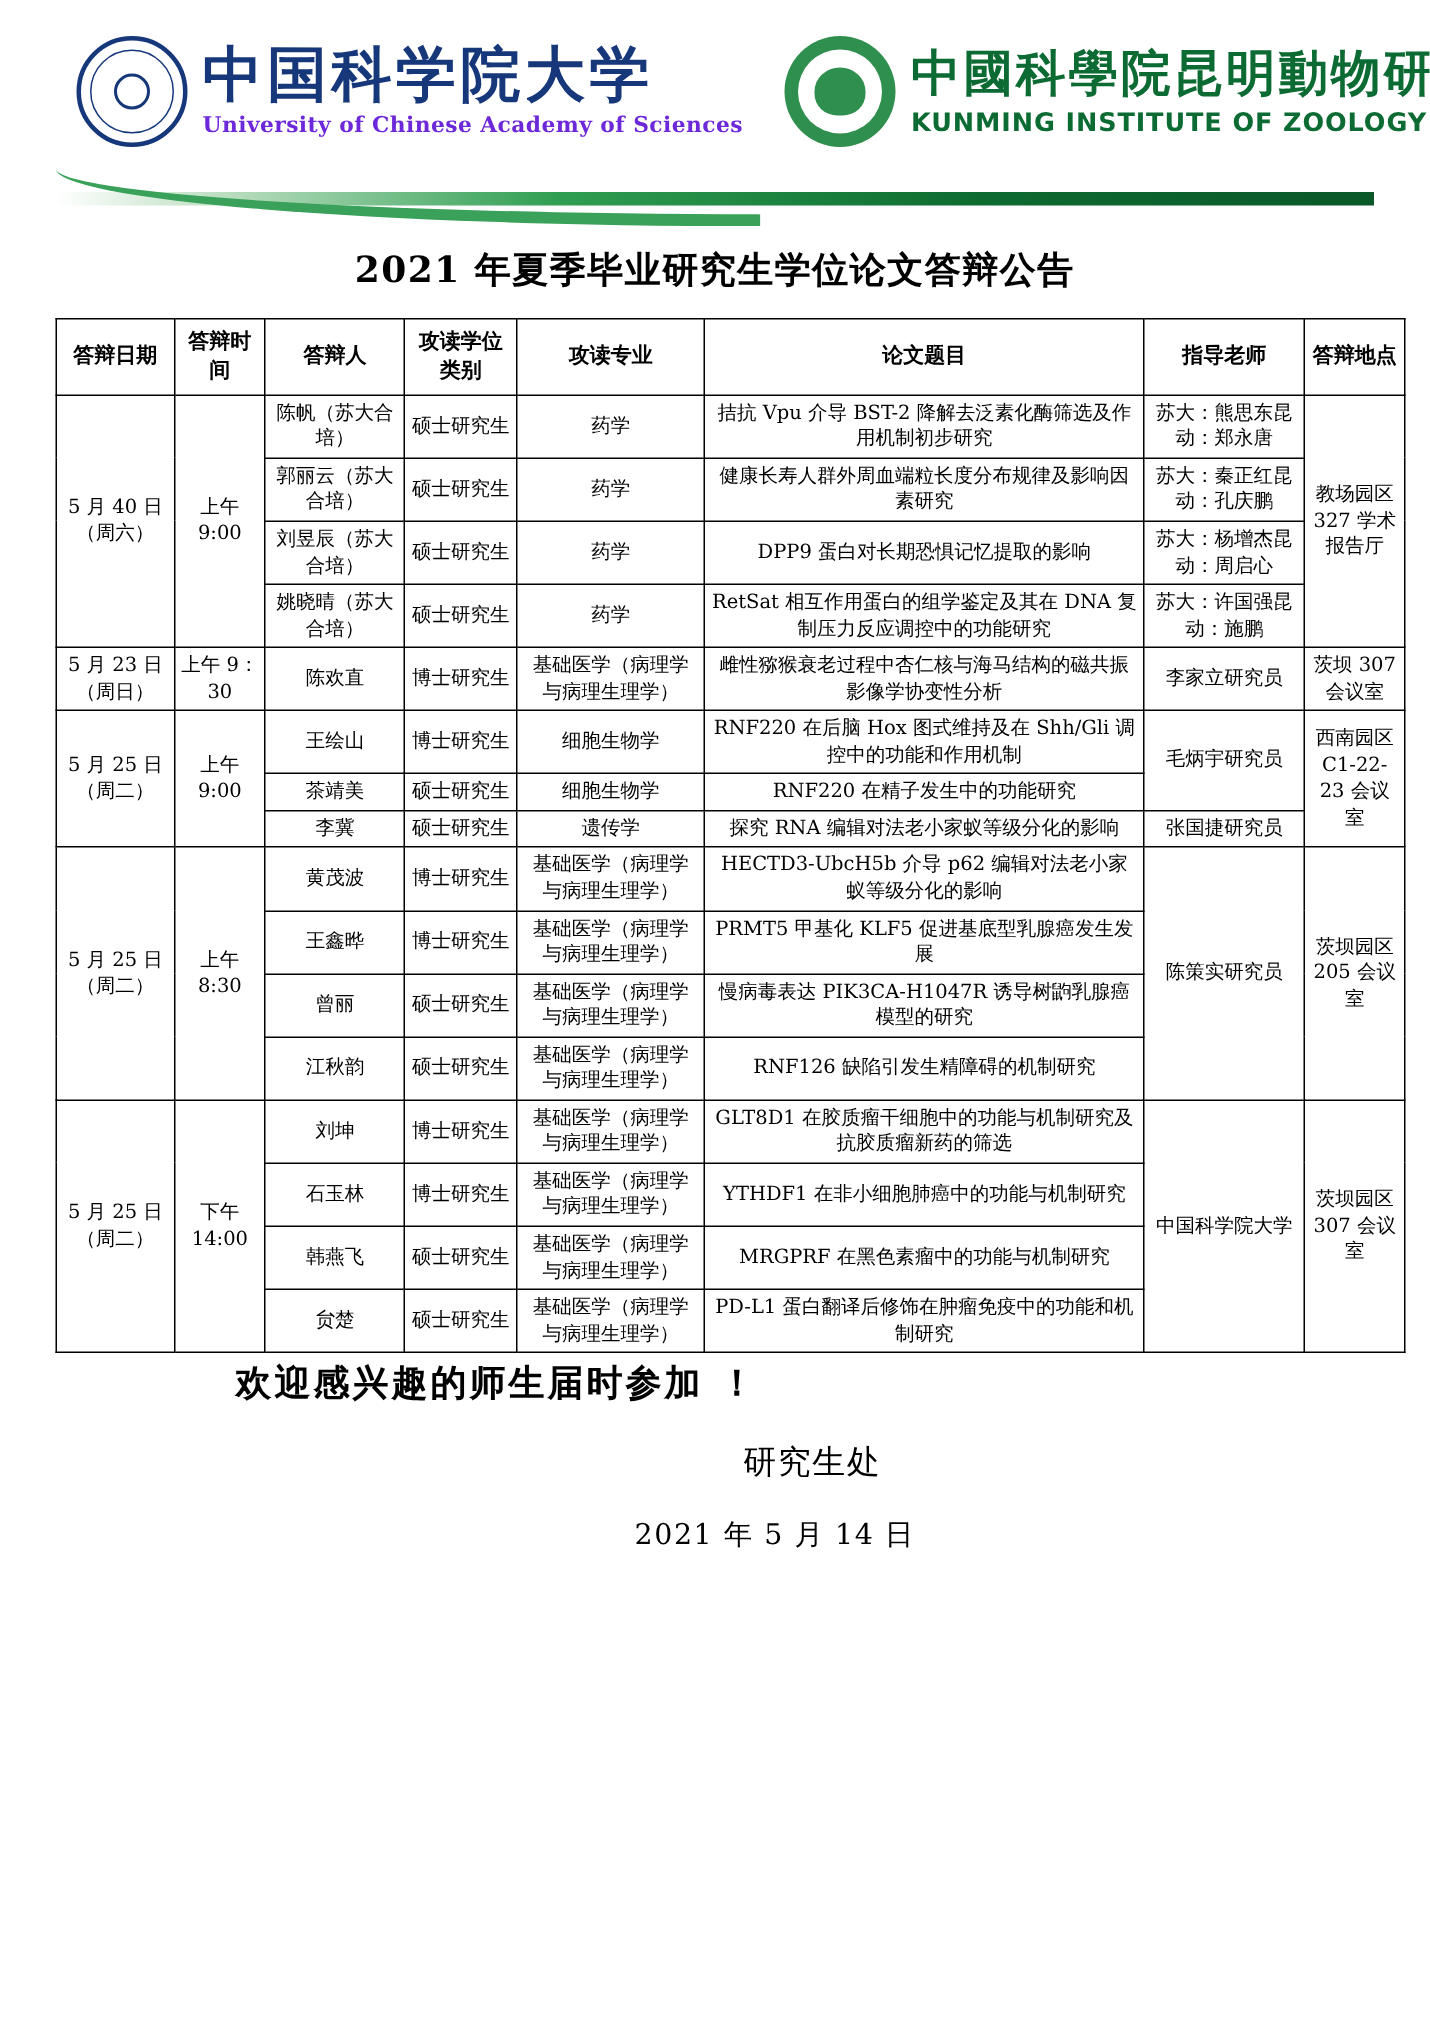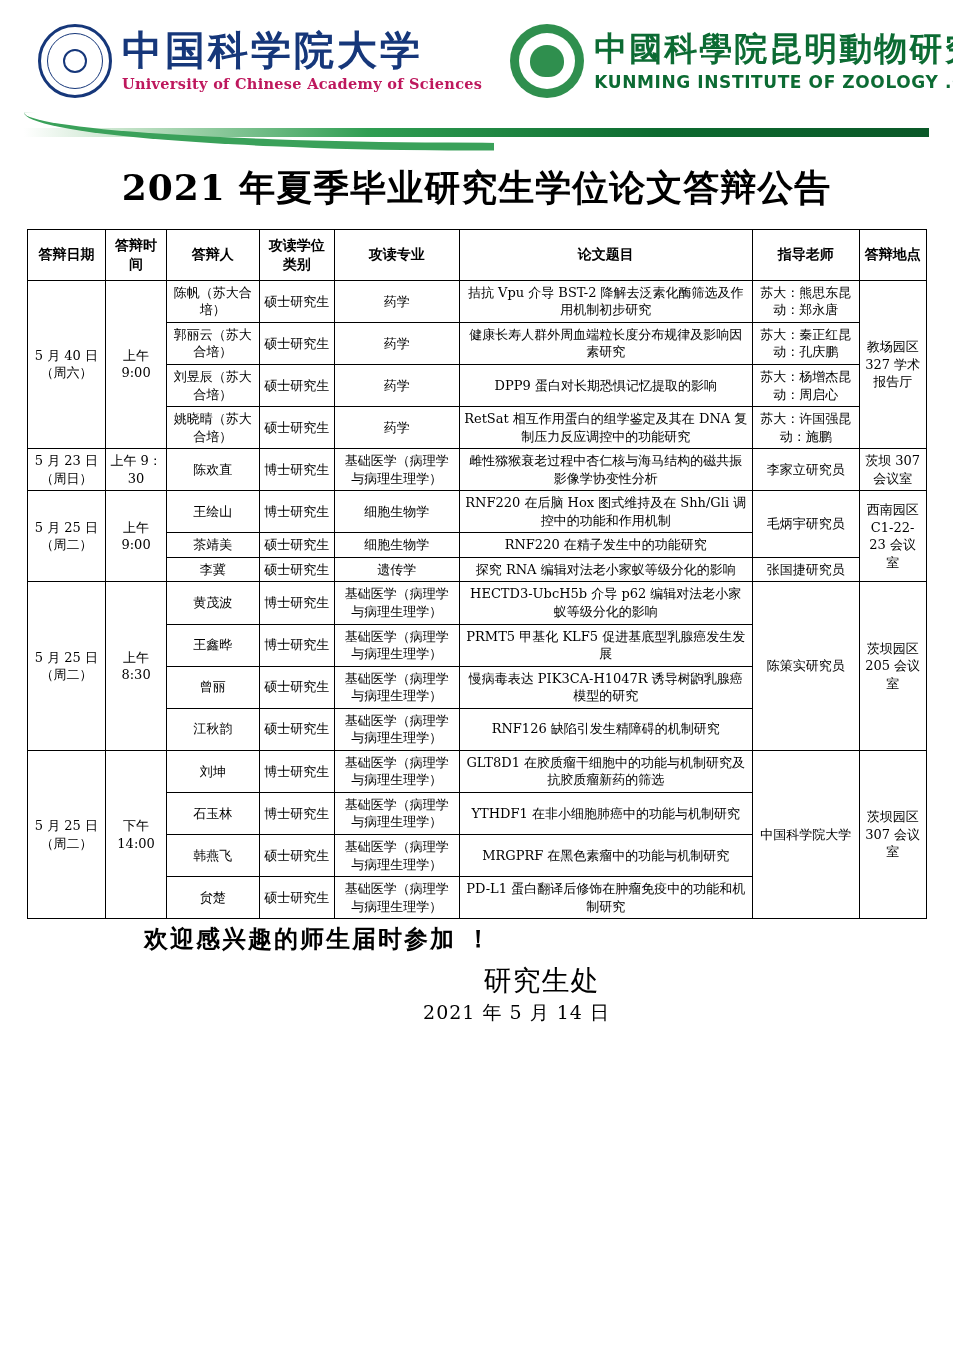--- a/index.html
+++ b/index.html
@@ -13,21 +13,21 @@
     font-family: "DejaVu Sans", "Liberation Sans", sans-serif;
     color: #000;
     position: relative;
     overflow: hidden;
   }
   .page {
     width: 953px;
     height: 1347px;
     position: relative;
     box-sizing: border-box;
-    padding: 0 24px;
+    padding: 0 37px;
   }
 
   
   .header {
     display: flex;
     align-items: center;
     height: 112px;
     padding-top: 10px;
     box-sizing: border-box;
   }
@@ -69,21 +69,21 @@
     font-size: 40px;
     font-weight: bold;
     color: #16377a;
     letter-spacing: 3px;
     white-space: nowrap;
   }
   .ucas-en {
     font-family: "DejaVu Serif", "Liberation Serif", serif;
     font-size: 14.5px;
     font-weight: bold;
-    color: #be185d;
+    color: #6d28d9;
     margin-top: 7px;
     letter-spacing: 0.3px;
     white-space: nowrap;
   }
 
   .kiz-block { margin-left: 28px; }
   .kiz-seal {
     width: 74px;
     height: 74px;
     border-radius: 50%;
@@ -149,21 +149,21 @@
     border-bottom: 9px solid #3aa15a;
     border-radius: 0 0 0 100%;
     transform: scaleY(0.9);
   }
 
   
   .doc-title {
     text-align: center;
     font-family: "DejaVu Serif", "Liberation Serif", serif;
     font-weight: bold;
-    font-size: 36px;
+    font-size: 24px;
     letter-spacing: 1px;
     margin: 16px 0 16px 0;
   }
 
   
   table.main {
     border-collapse: collapse;
     width: 900px;
     margin: 0 auto;
     table-layout: fixed;
@@ -200,30 +200,31 @@
   
   .welcome {
     font-family: "DejaVu Serif", "Liberation Serif", serif;
     font-weight: bold;
     font-size: 24px;
     margin: 4px 0 0 120px;
     letter-spacing: 2px;
   }
   .sign {
     font-family: "DejaVu Serif", "Liberation Serif", serif;
-    font-size: 28px;
+    font-size: 22px;
     text-align: center;
-    margin-top: 7px;
+    margin-top: 22px;
     letter-spacing: 1px;
     padding-left: 130px;
   }
   .sign-date {
     font-family: "DejaVu Serif", "Liberation Serif", serif;
     font-size: 19px;
     text-align: center;
+    margin-top: 20px;
     letter-spacing: 1px;
     padding-left: 80px;
   }
 </style>
 </head>
 <body>
 
 <div class="page">
 
   <div class="header">

